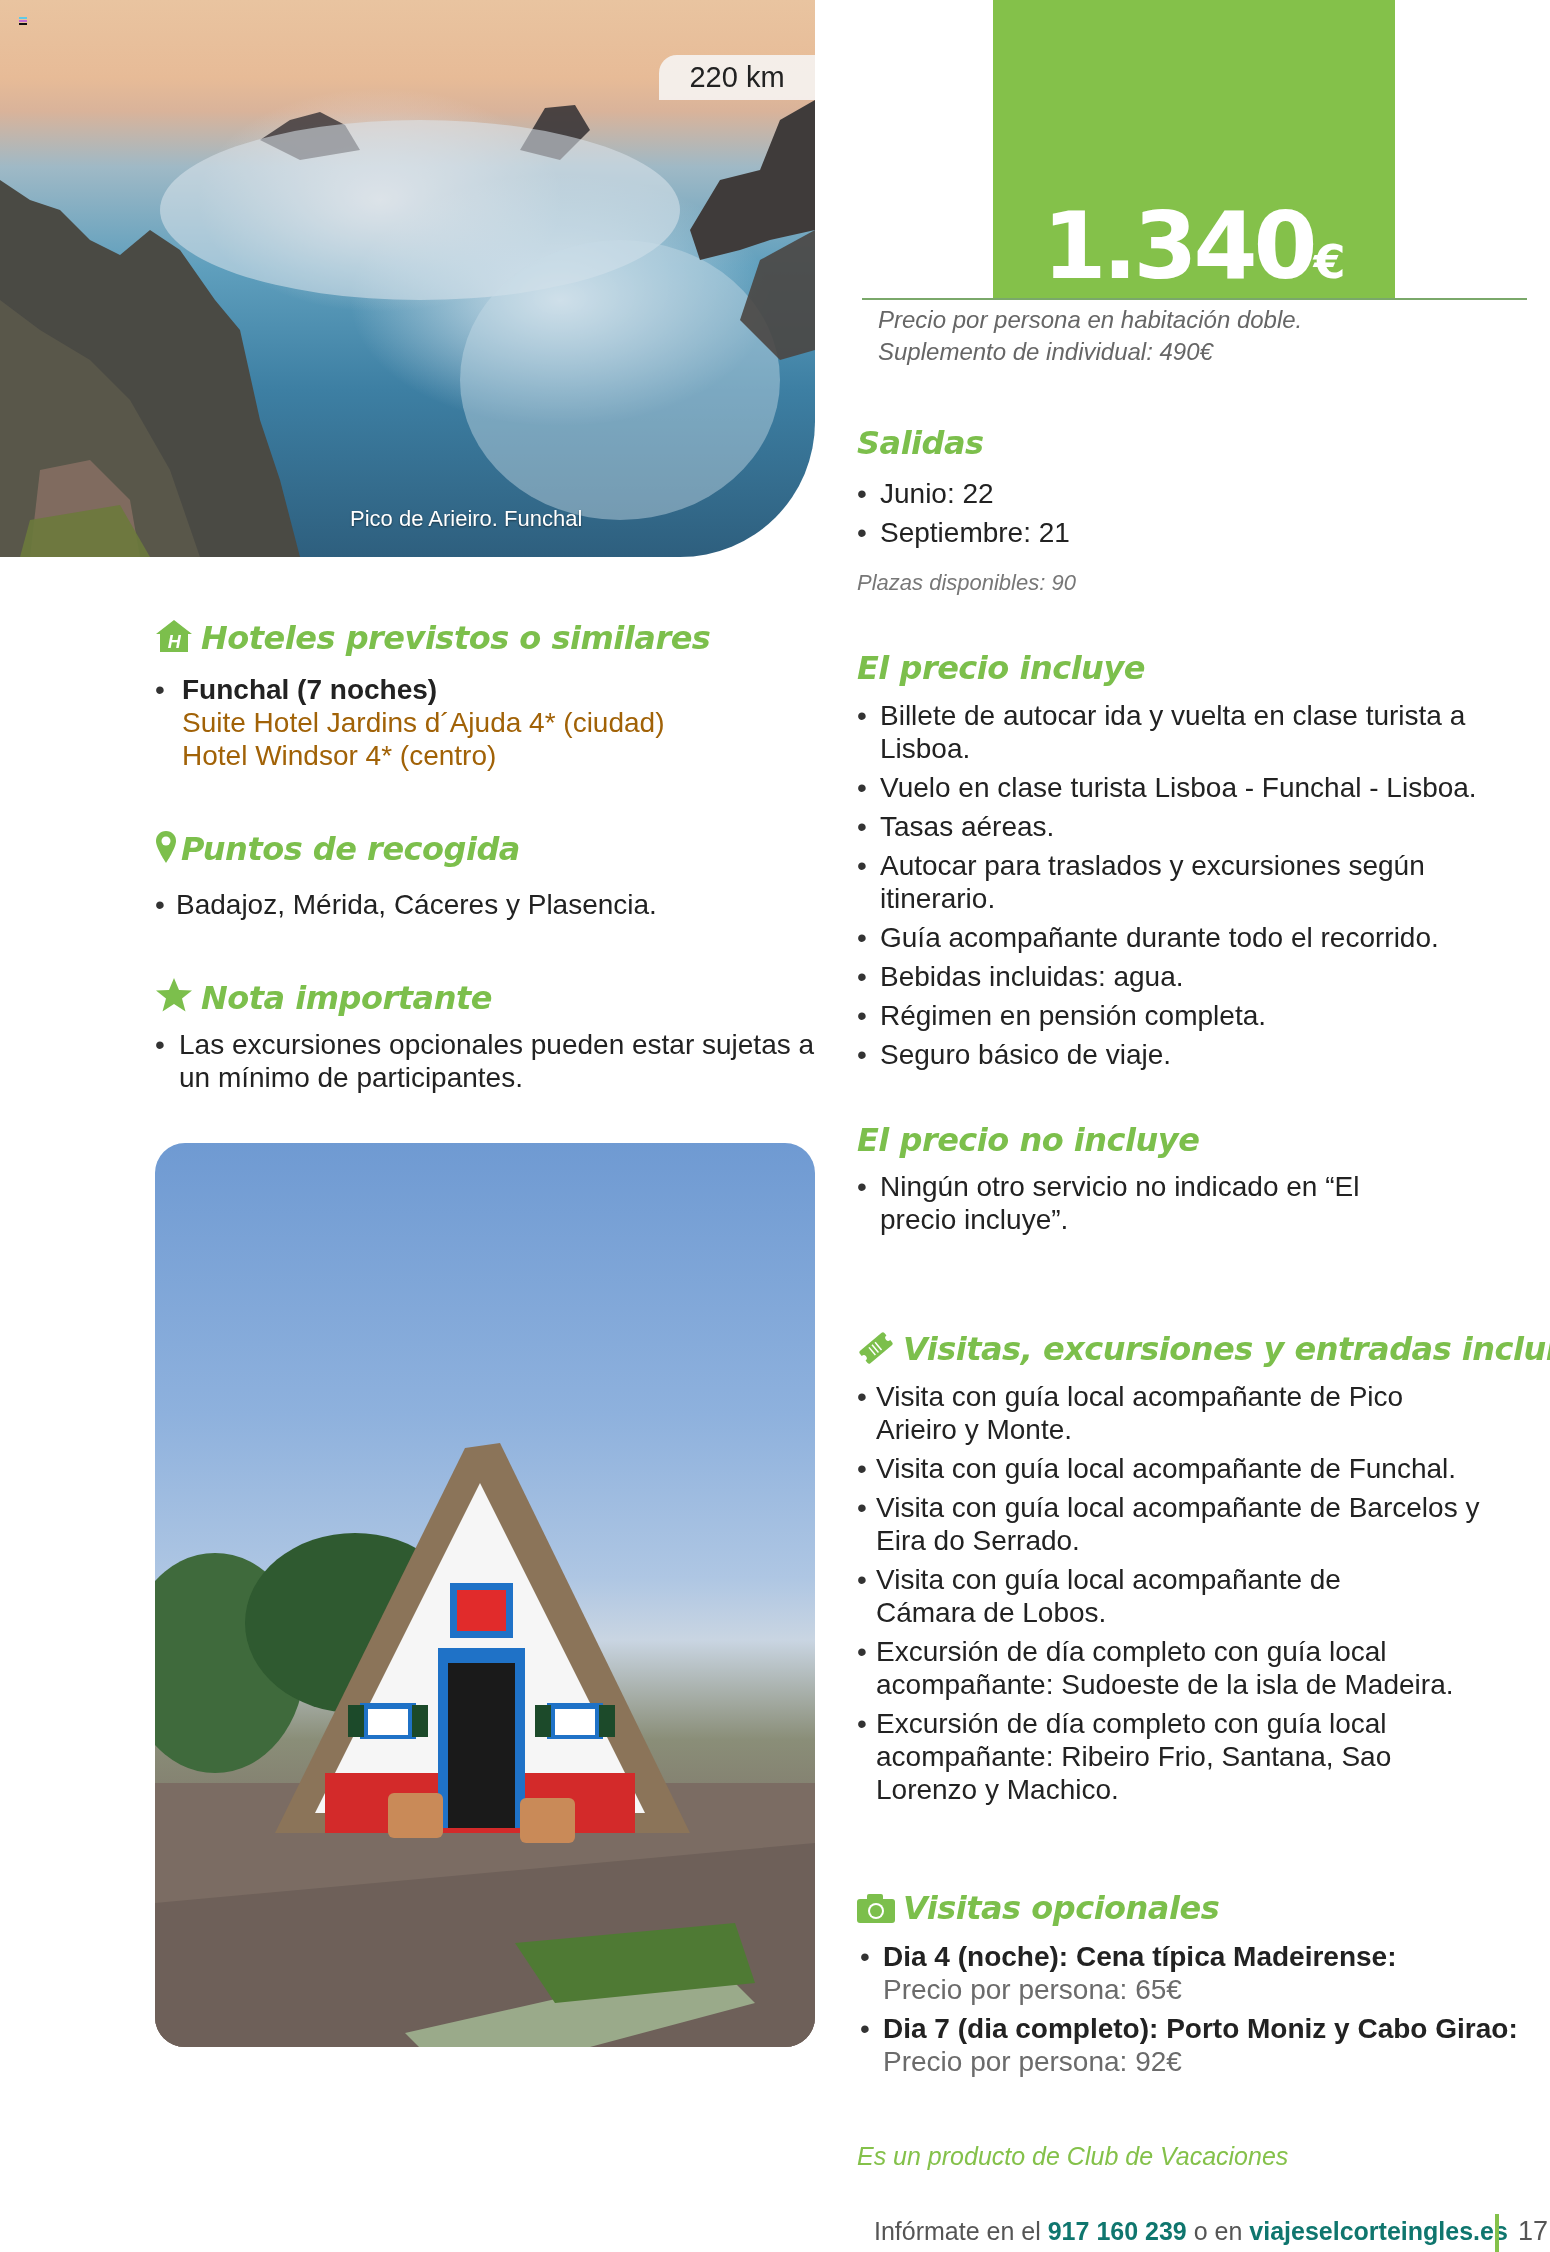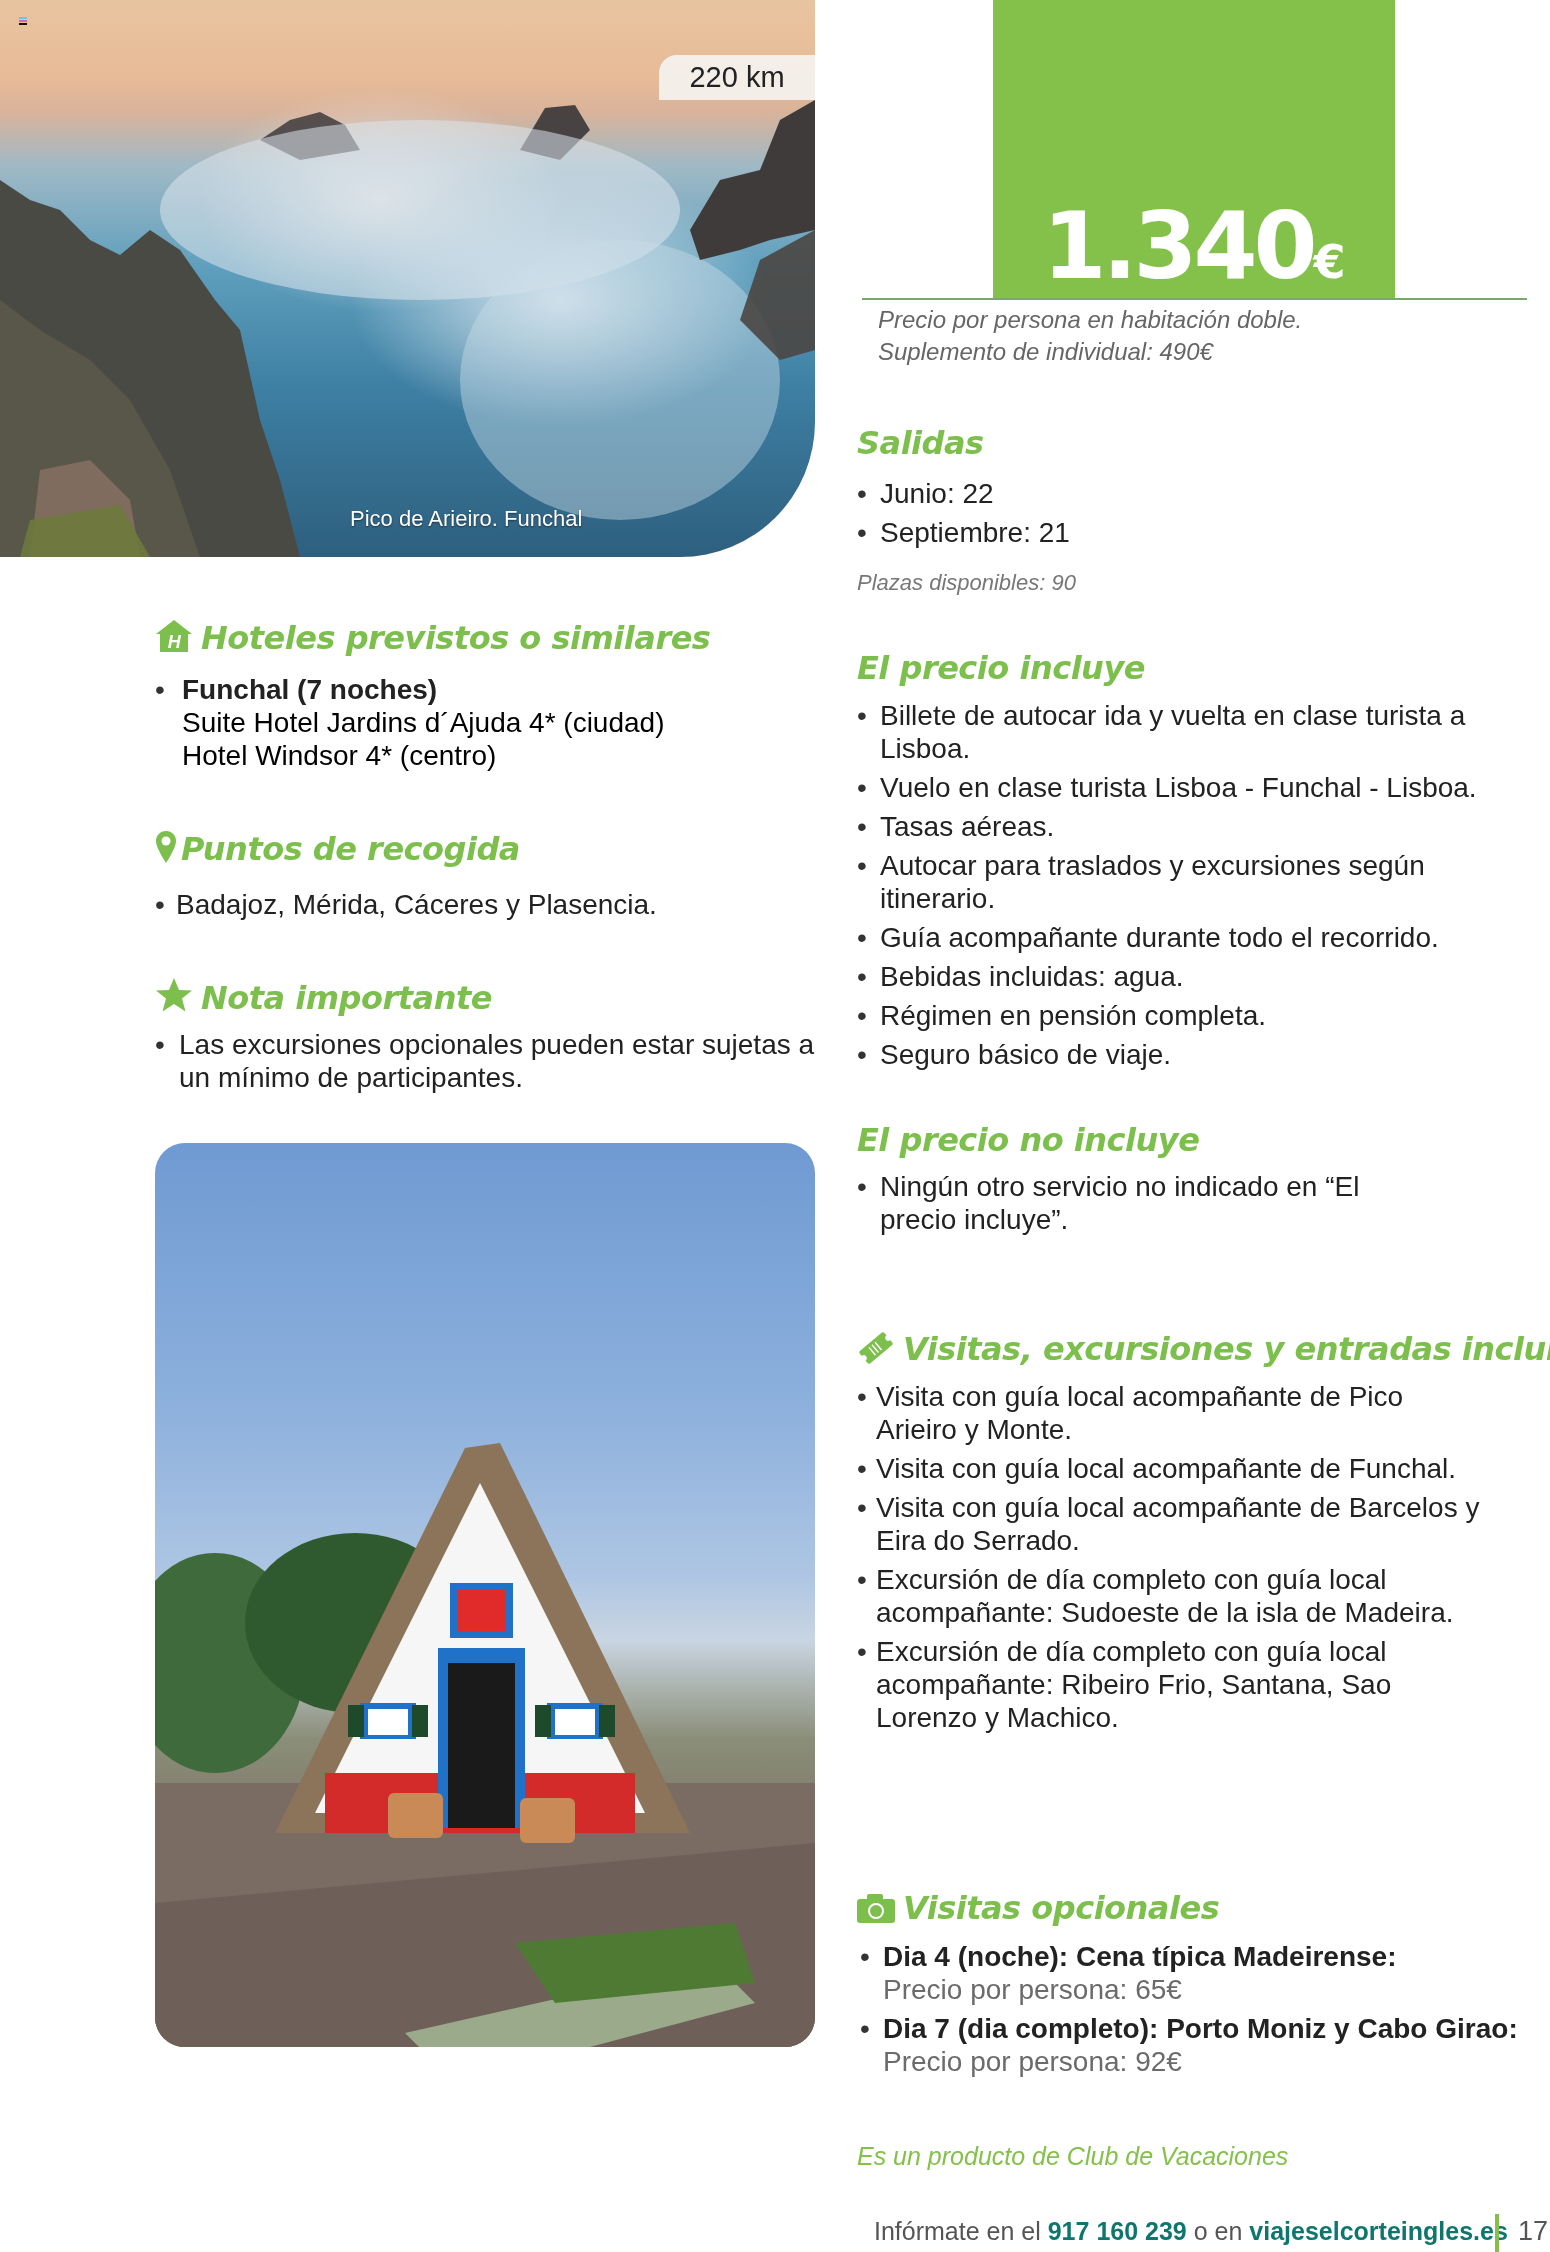--- a/index.html
+++ b/index.html
@@ -57,21 +57,21 @@
     margin-bottom: 6px;
   }
   ul.list li::before {
     content: "\2022"; position: absolute; left: 0; top: 0; color: #333;
   }
   .small-italic { color: #777; font-style: italic; font-size: 22px; }
 
   
   .hotel-list li { font-size: 26px; line-height: 32px; }
   .hotel-title { font-weight: bold; color: #222; }
-  .hotel-line { color: #000000; display: block; }
+  .hotel-line { color: #a16207; display: block; }
 
   
   .santana-photo {
     left: 155px; top: 1143px; width: 660px; height: 904px; border-radius: 30px; overflow: hidden;
     background: linear-gradient(180deg, #6f9ad2 0%, #8eb1dd 30%, #aec6e3 48%, #c9d5e2 55%, #8a8e78 66%, #7b6e66 80%, #6c5f58 100%);
   }
   .optional-list li { font-size: 25px; line-height: 32px; padding-left: 28px; margin-bottom: 8px; }
   .optional-list li::before { color: #999; }
   .opt-title { font-weight: bold; color: #222; display: block; }
   .opt-price { color: #6b6b6b; display: block; }
@@ -155,20 +155,21 @@
       <line x1="18" y1="11" x2="18" y2="21" stroke="#fff" stroke-width="1.5"></line>
       <line x1="22" y1="11" x2="22" y2="21" stroke="#fff" stroke-width="1.5"></line>
         </g>
     </svg>
   </span><span>Visitas, excursiones y entradas incluidas</span>
 </div>
 <ul class="abs list" style="left:857px; top:1380px; width:680px;">
   <li style="width:530px; padding-left:19px">Visita con guía local acompañante de Pico Arieiro y Monte.</li>
   <li style="padding-left:19px">Visita con guía local acompañante de Funchal.</li>
   <li style="width:640px; padding-left:19px">Visita con guía local acompañante de Barcelos y Eira do Serrado.</li>
+  <li style="width:530px; padding-left:19px">Visita con guía local acompañante de Cámara de Lobos.</li>
   <li style="width:640px; padding-left:19px">Excursión de día completo con guía local acompañante: Sudoeste de la isla de Madeira.</li>
   <li style="width:530px; padding-left:19px">Excursión de día completo con guía local acompañante: Ribeiro Frio, Santana, Sao Lorenzo y Machico.</li>
 </ul>
 
 <div class="abs h-green" style="left:857px; top:1889px;">
   <span class="ico">
     <svg width="38" height="30" viewBox="0 0 38 30">
       <rect x="0" y="6" width="38" height="24" rx="3" fill="#7cbf4c"></rect>
       <rect x="10" y="1" width="16" height="8" rx="2" fill="#7cbf4c"></rect>
       <circle cx="19" cy="18" r="8" fill="#fff"></circle>

